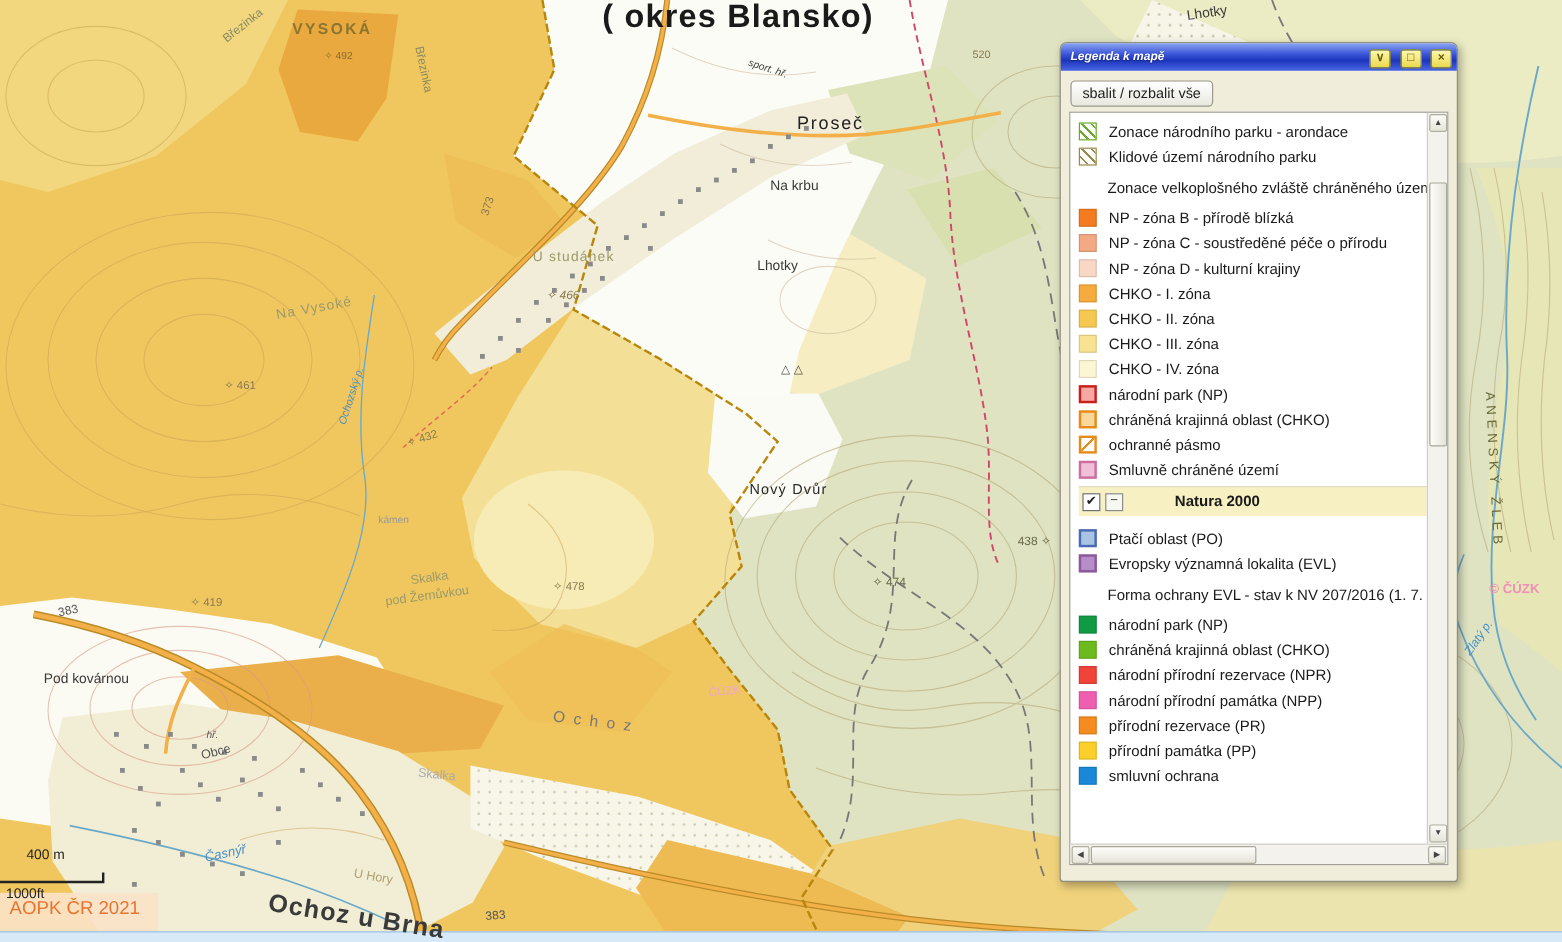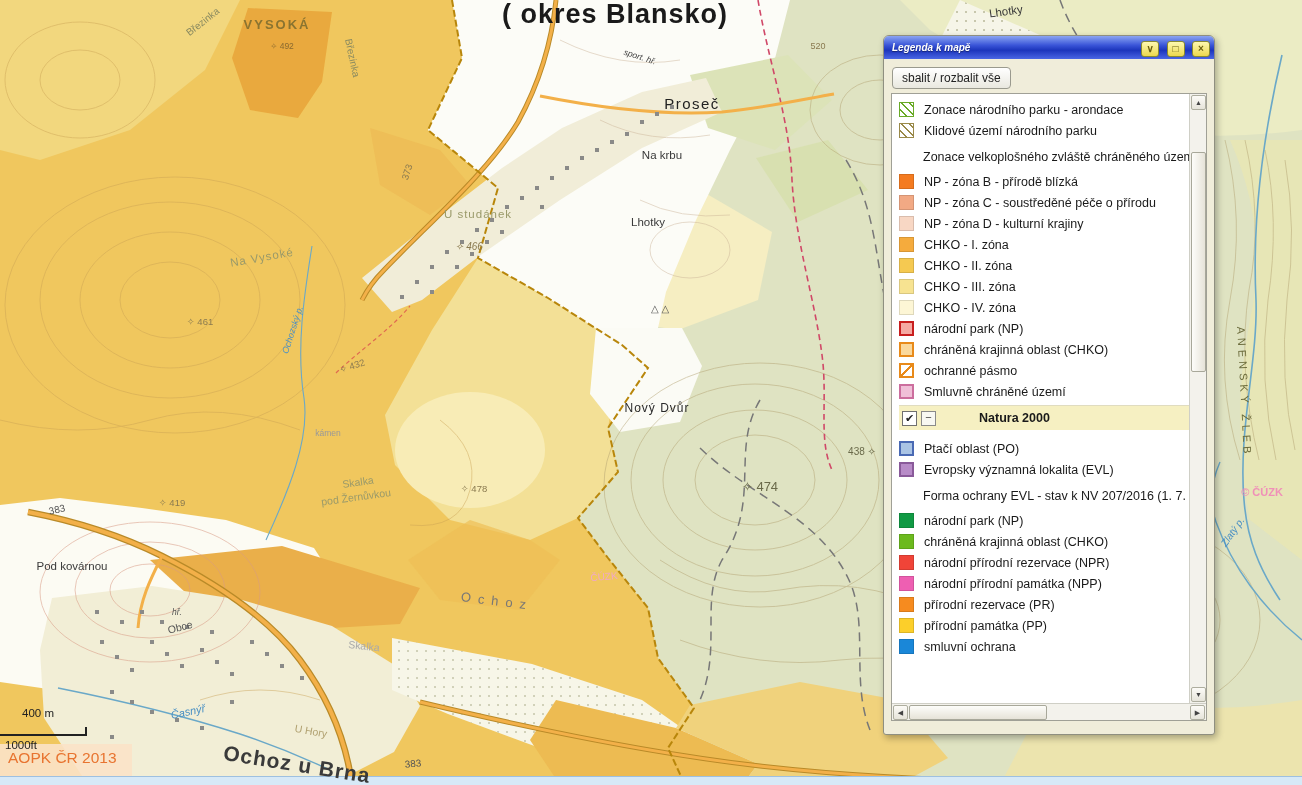--- a/index.html
+++ b/index.html
@@ -252,21 +252,21 @@
       <span class="map-label" style="left: 615px; top: 14px; font-size: 27px; color: rgb(26, 26, 26); transform: translate(-50%, -50%) rotate(0deg); font-weight: bold; letter-spacing: 1px;">( okres Blansko)</span>
       <span class="map-label" style="left: 692px; top: 103px; font-size: 15px; color: rgb(34, 34, 34); transform: translate(-50%, -50%) rotate(0deg); letter-spacing: 1.5px;">Proseč</span>
       <span class="map-label" style="left: 640px; top: 57px; font-size: 8.5px; color: rgb(68, 68, 68); transform: translate(-50%, -50%) rotate(18deg); font-style: italic;">sport. hř.</span>
       <span class="map-label" style="left: 662px; top: 156px; font-size: 11.5px; color: rgb(58, 58, 58); transform: translate(-50%, -50%) rotate(0deg);">Na krbu</span>
       <span class="map-label" style="left: 648px; top: 223px; font-size: 11.5px; color: rgb(58, 58, 58); transform: translate(-50%, -50%) rotate(0deg);">Lhotky</span>
       <span class="map-label" style="left: 478px; top: 215px; font-size: 11.5px; color: rgb(154, 154, 106); transform: translate(-50%, -50%) rotate(0deg); letter-spacing: 1px;">U studánek</span>
       <span class="map-label" style="left: 469px; top: 247px; font-size: 10px; color: rgb(138, 122, 80); transform: translate(-50%, -50%) rotate(0deg); font-style: italic;">✧ 466</span>
       <span class="map-label" style="left: 262px; top: 258px; font-size: 11.5px; color: rgb(154, 154, 106); transform: translate(-50%, -50%) rotate(-10deg); letter-spacing: 1px;">Na Vysoké</span>
       <span class="map-label" style="left: 200px; top: 322px; font-size: 9.5px; color: rgb(138, 122, 80); transform: translate(-50%, -50%) rotate(0deg);">✧ 461</span>
       <span class="map-label" style="left: 352px; top: 366px; font-size: 9.5px; color: rgb(138, 122, 80); transform: translate(-50%, -50%) rotate(-18deg);">✧ 432</span>
-      <span class="map-label" style="left: 760px; top: 486px; font-size: 13px; color: rgb(106, 106, 74); transform: translate(-50%, -50%) rotate(0deg);">✧ 474</span>
+      <span class="map-label" style="left: 741px; top: 486px; font-size: 10px; color: rgb(106, 106, 74); transform: translate(-50%, -50%) rotate(0deg);">✧ 474</span>
       <span class="map-label" style="left: 862px; top: 452px; font-size: 10px; color: rgb(106, 106, 74); transform: translate(-50%, -50%) rotate(0deg);">438 ✧</span>
       <span class="map-label" style="left: 474px; top: 489px; font-size: 9.5px; color: rgb(138, 122, 80); transform: translate(-50%, -50%) rotate(0deg);">✧ 478</span>
       <span class="map-label" style="left: 172px; top: 503px; font-size: 9.5px; color: rgb(138, 122, 80); transform: translate(-50%, -50%) rotate(0deg);">✧ 419</span>
       <span class="map-label" style="left: 270px; top: 46px; font-size: 8.5px; color: rgb(138, 106, 48); transform: translate(-50%, -50%) rotate(0deg); margin-left: 12px;">✧ 492</span>
       <span class="map-label" style="left: 818px; top: 46px; font-size: 9px; color: rgb(138, 122, 80); transform: translate(-50%, -50%) rotate(0deg);">520</span>
       <span class="map-label" style="left: 277px; top: 24px; font-size: 13px; color: rgb(138, 116, 48); transform: translate(-50%, -50%) rotate(0deg); font-weight: bold; letter-spacing: 2px;">VYSOKÁ</span>
       <span class="map-label" style="left: 203px; top: 22px; font-size: 10px; color: rgb(138, 138, 96); transform: translate(-50%, -50%) rotate(-38deg);">Březinka</span>
       <span class="map-label" style="left: 352px; top: 58px; font-size: 10px; color: rgb(138, 138, 96); transform: translate(-50%, -50%) rotate(78deg);">Březinka</span>
       <span class="map-label" style="left: 407px; top: 172px; font-size: 9.5px; color: rgb(138, 122, 80); transform: translate(-50%, -50%) rotate(-72deg);">373</span>
       <span class="map-label" style="left: 657px; top: 370px; font-size: 12px; color: rgb(42, 42, 42); transform: translate(-50%, -50%) rotate(0deg); letter-spacing: 1px; margin-top: 38px;">Nový Dvůr</span>
@@ -287,21 +287,21 @@
       <span class="map-label" style="left: 188px; top: 712px; font-size: 11px; color: rgb(74, 144, 196); transform: translate(-50%, -50%) rotate(-12deg); font-style: italic;">Časnýř</span>
       <span class="map-label" style="left: 1244px; top: 392px; font-size: 11px; color: rgb(106, 106, 58); transform: translate(-50%, -50%) rotate(87deg); letter-spacing: 4px;">ANENSKÝ ŽLEB</span>
       <span class="map-label" style="left: 1233px; top: 532px; font-size: 10px; color: rgb(74, 144, 196); transform: translate(-50%, -50%) rotate(-55deg); font-style: italic;">Zlatý p.</span>
       <span class="map-label" style="left: 1262px; top: 492px; font-size: 11px; color: rgb(240, 144, 184); transform: translate(-50%, -50%) rotate(0deg); font-weight: bold;">© ČÚZK</span>
       <span class="map-label" style="left: 604px; top: 577px; font-size: 10px; color: rgb(240, 168, 200); transform: translate(-50%, -50%) rotate(-5deg);">ČÚZK</span>
       <span class="map-label" style="left: 660px; top: 309px; font-size: 10px; color: rgb(85, 85, 85); transform: translate(-50%, -50%) rotate(0deg);">△ △</span>
     </div>
 
   <span id="scale-metric">400 m</span>
   <span id="scale-imperial">1000ft</span>
-  <span id="attribution">AOPK ČR 2013</span>
+  <span id="attribution">AOPK ČR 2021</span>
 
   <div id="legend-panel">
     <div class="titlebar">
       <span class="title">Legenda k mapě</span>
       <span class="winbtns">
         <button class="wb"><span>∨</span></button>
         <button class="wb"><span>□</span></button>
         <button class="wb"><span>×</span></button>
       </span>
     </div>

